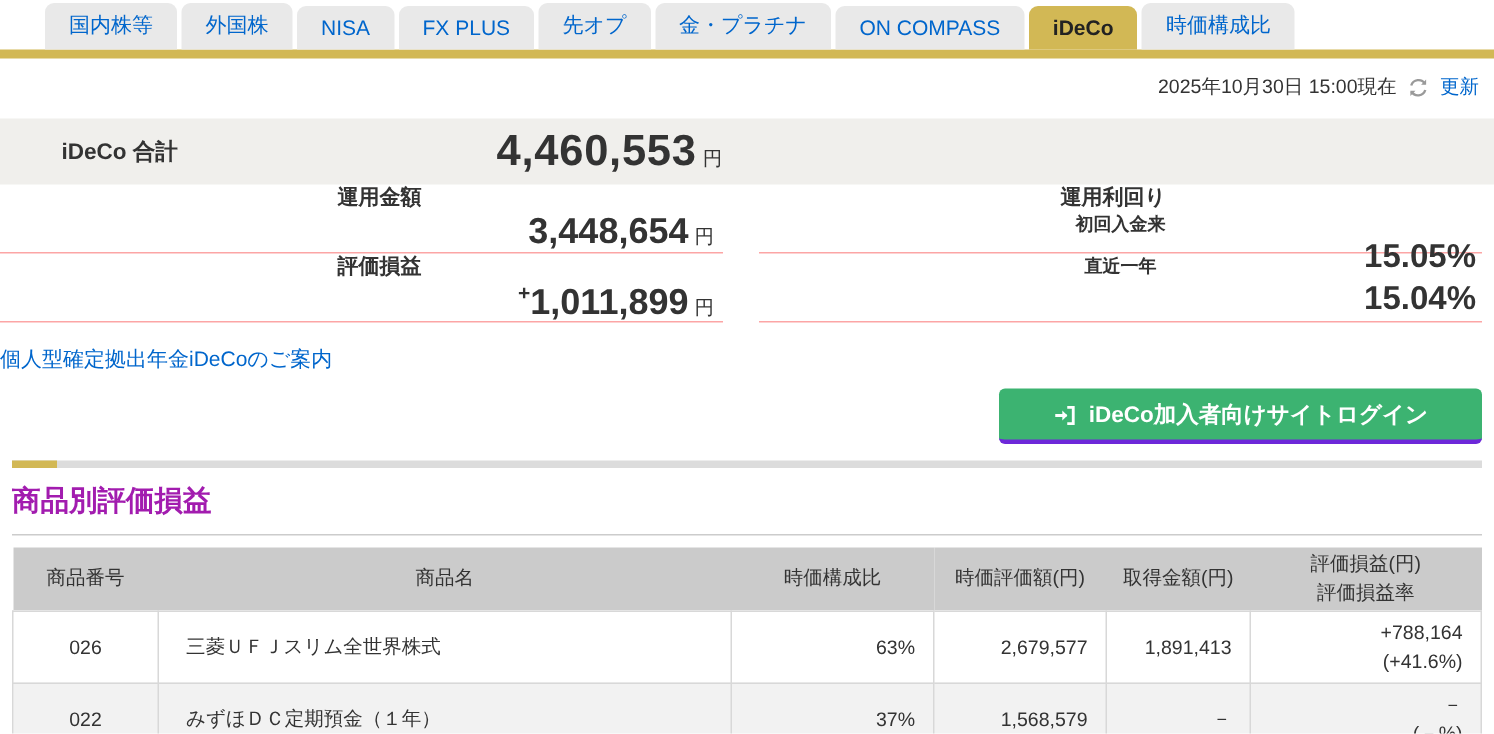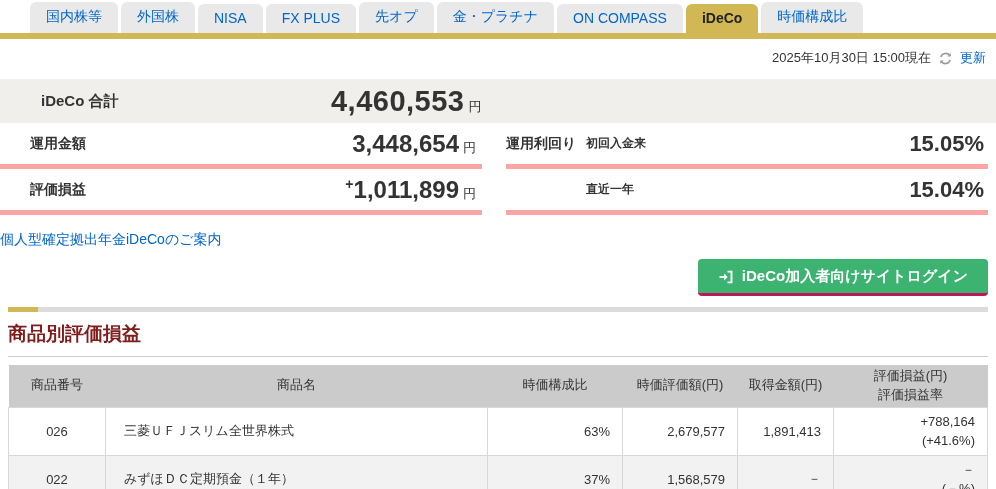--- a/index.html
+++ b/index.html
@@ -22,40 +22,40 @@
   
   .total-band { margin-top:8px; background:#f0efec; height:44px; display:flex; align-items:center; }
   .total-inner { width:482px; display:flex; align-items:center; padding-left:41px; }
   .total-label { font-size:15px; font-weight:bold; }
   .big-value { margin-left:auto; font-size:29px; font-weight:bold; letter-spacing:.5px; }
   .unit { font-size:13px; font-weight:normal; margin-left:4px; }
 
   .summary-cols { display:flex; }
   .sum-left { width:482px; }
   .sum-right { flex:1; margin-left:24px; margin-right:8px; }
-  .sum-row { display:flex; align-items:center; height:46px; border-bottom:5px solid #fca5a5; }
+  .sum-row { display:flex; align-items:center; height:46px; border-bottom:1px solid #fca5a5;flex-direction:column; }
   .sum-left .sum-row { padding-left:30px; padding-right:6px; }
   .row-label { font-size:14px; font-weight:bold; }
   .mid-value { margin-left:auto; font-size:24px; font-weight:bold; }
   .plus-sign { font-size:14px; vertical-align:9px; font-weight:bold; }
   .yield-label1 { width:80px; font-size:14px; font-weight:bold; }
   .yield-label2 { font-size:12px; font-weight:bold; }
   .pct-value { margin-left:auto; font-size:22px; font-weight:bold; padding-right:4px; }
 
   
   .guide-row { text-align:left; margin-top:16px; padding-right:8px; font-size:14px; }
   .login-row { display:flex; justify-content:flex-end; margin-top:10px; padding-right:8px; }
   .login-btn { display:inline-flex; align-items:center; gap:8px; background:#3cb371;
-    border:none; border-bottom:3px solid #be185d; border-radius:4px; color:#fff;
-    font-family:inherit; font-size:15px; font-weight:bold; padding:8px 20px 7px; cursor:pointer; }
+    border:none; border-bottom:3px solid #6d28d9; border-radius:4px; color:#fff;
+    font-family:inherit; font-size:15px; font-weight:bold; padding:8px 36px 7px; cursor:pointer; }
 
   
   .section-divider { margin:11px 8px 0; height:5px; background:#dcdcdc; position:relative; }
   .section-divider::before { content:""; position:absolute; left:0; top:0; width:30px; height:5px; background:#d2b855; }
-  .section-title { margin:9px 8px 0; font-size:19px; font-weight:bold; color:#7f1d1d;
+  .section-title { margin:9px 8px 0; font-size:19px; font-weight:bold; color:#a21caf;
     padding-bottom:9px; border-bottom:1px solid #ccc; }
 
   table { margin:8px 8px 0; width:980px; border-collapse:collapse; font-size:13px; table-layout:fixed; }
   thead th { background:#cbcbcb; font-weight:normal; height:40px; padding:2px 6px; text-align:center; line-height:1.45; }
   tbody td { border:1px solid #d8d8d8; height:45px; padding:4px 12px; background:#fff; }
   tbody tr.alt td { background:#f2f2f2; }
   td.c-code { text-align:center; }
   td.c-name { text-align:left; padding-left:18px; }
   td.num { text-align:right; }
   td.c-pl { text-align:right; line-height:1.5; }

